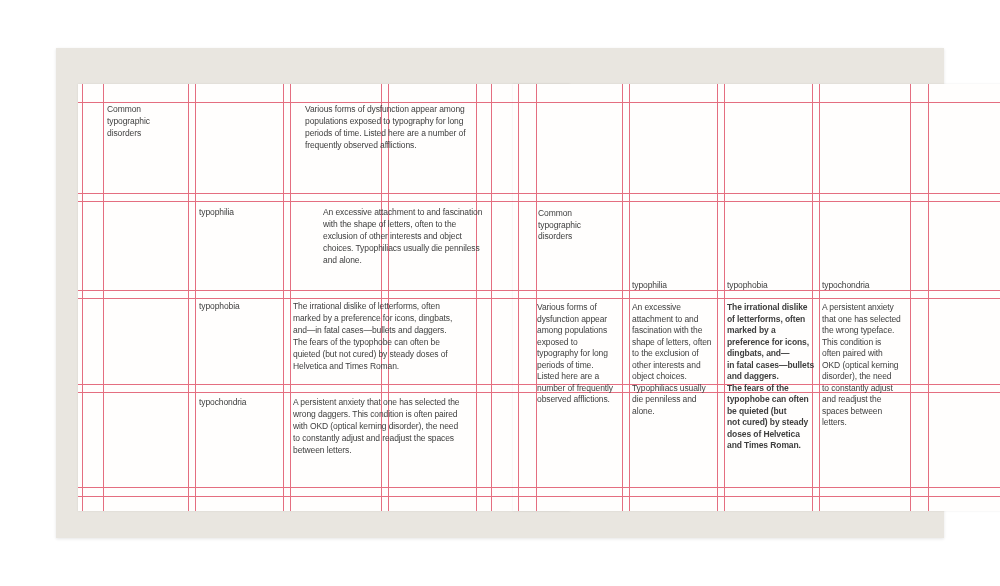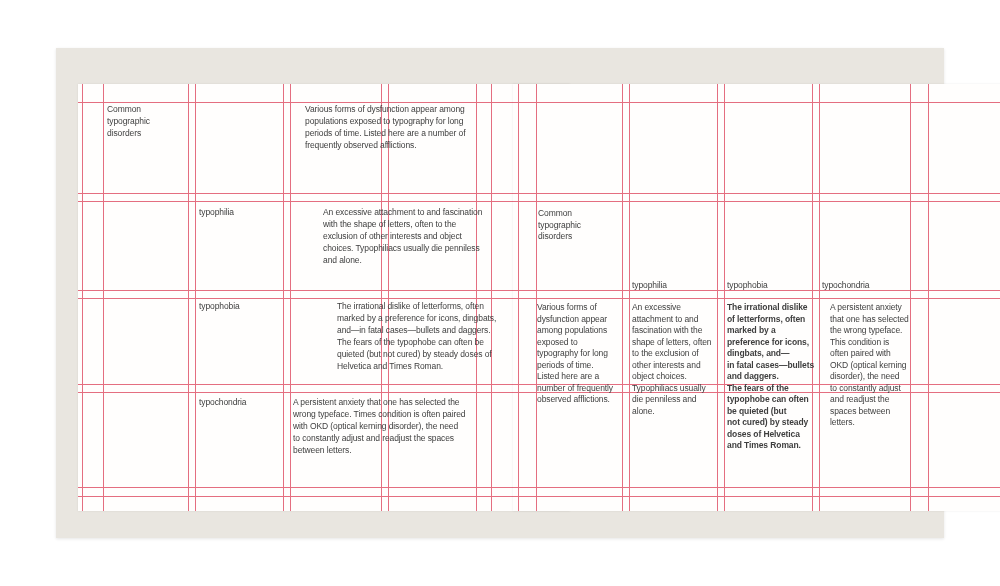--- a/index.html
+++ b/index.html
@@ -71,32 +71,32 @@
     letter-spacing:-0.1px;
     color:var(--text);
   }
   .page-right .tb{line-height:11.5px;}
   
   .lp-heading{left:29px;top:19px;}
   .lp-intro  {left:215px;top:19px;margin-left:12px;}
   .lp-term1  {left:121px;top:122px;}
   .lp-def1   {left:215px;top:122px;margin-left:30px;}
   .lp-term2  {left:121px;top:216px;}
-  .lp-def2   {left:215px;top:216px;margin-left:44px;}
+  .lp-def2   {left:215px;top:216px;}
   .lp-term3  {left:121px;top:312px;}
   .lp-def3   {left:215px;top:312px;}
   
   .rp-heading{left:25px;top:124px;line-height:12px;}
   .rp-label1 {left:119px;top:196px;}
   .rp-label2 {left:214px;top:196px;}
   .rp-label3 {left:309px;top:196px;}
   .rp-col1   {left:24px;top:218px;}
   .rp-col2   {left:119px;top:218px;}
   .rp-col3   {left:214px;top:218px;font-weight:bold;}
-  .rp-col4   {left:309px;top:218px;margin-left:8px;}
+  .rp-col4   {left:309px;top:218px;}
 </style>
 </head>
 <body>
 
 <div class="frame">
 
   <div class="page page-left">
     <div class="grid"></div>
     <div class="tb lp-heading">Common
 typographic
@@ -113,21 +113,21 @@
 and alone.</div>
     <div class="tb lp-term2">typophobia</div>
     <div class="tb lp-def2">The irrational dislike of letterforms, often
 marked by a preference for icons, dingbats,
 and—in fatal cases—bullets and daggers.
 The fears of the typophobe can often be
 quieted (but not cured) by steady doses of
 Helvetica and Times Roman.</div>
     <div class="tb lp-term3">typochondria</div>
     <div class="tb lp-def3">A persistent anxiety that one has selected the
-wrong typeface. Times condition is often paired
+wrong daggers. This condition is often paired
 with OKD (optical kerning disorder), the need
 to constantly adjust and readjust the spaces
 between letters.</div>
   </div>
 
   <div class="page page-right">
     <div class="grid"></div>
     <div class="tb rp-heading">Common
 typographic
 disorders</div>

